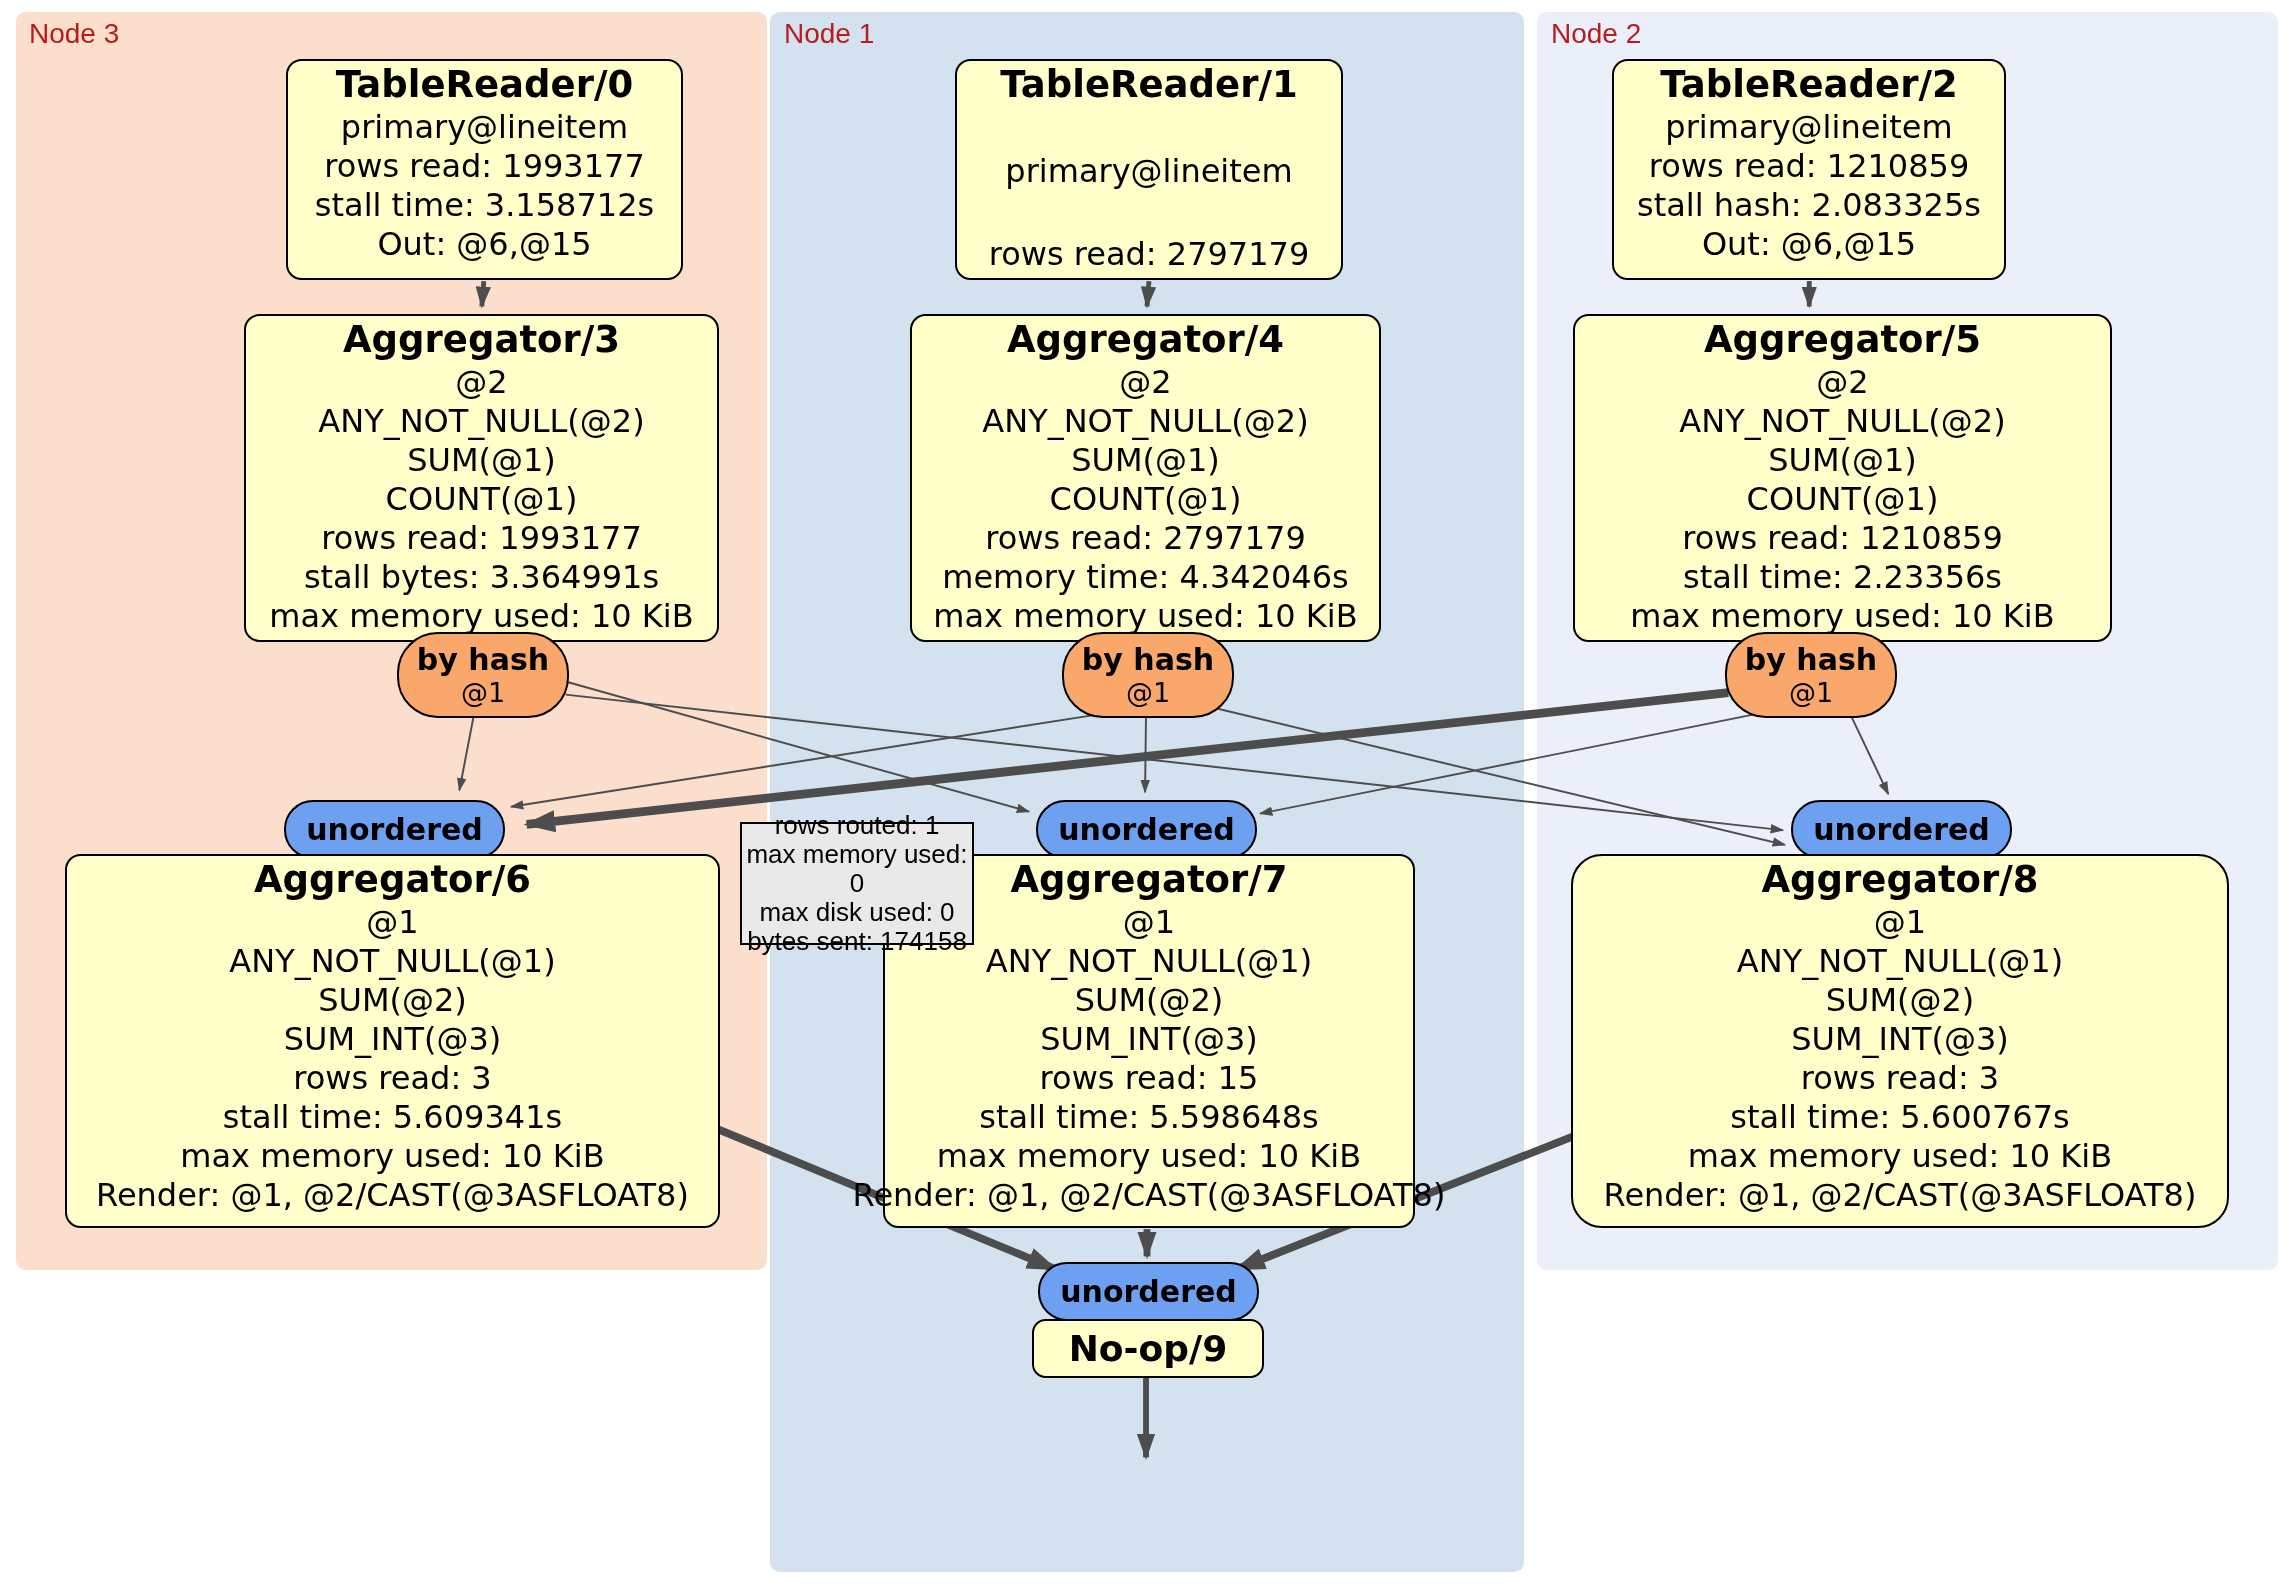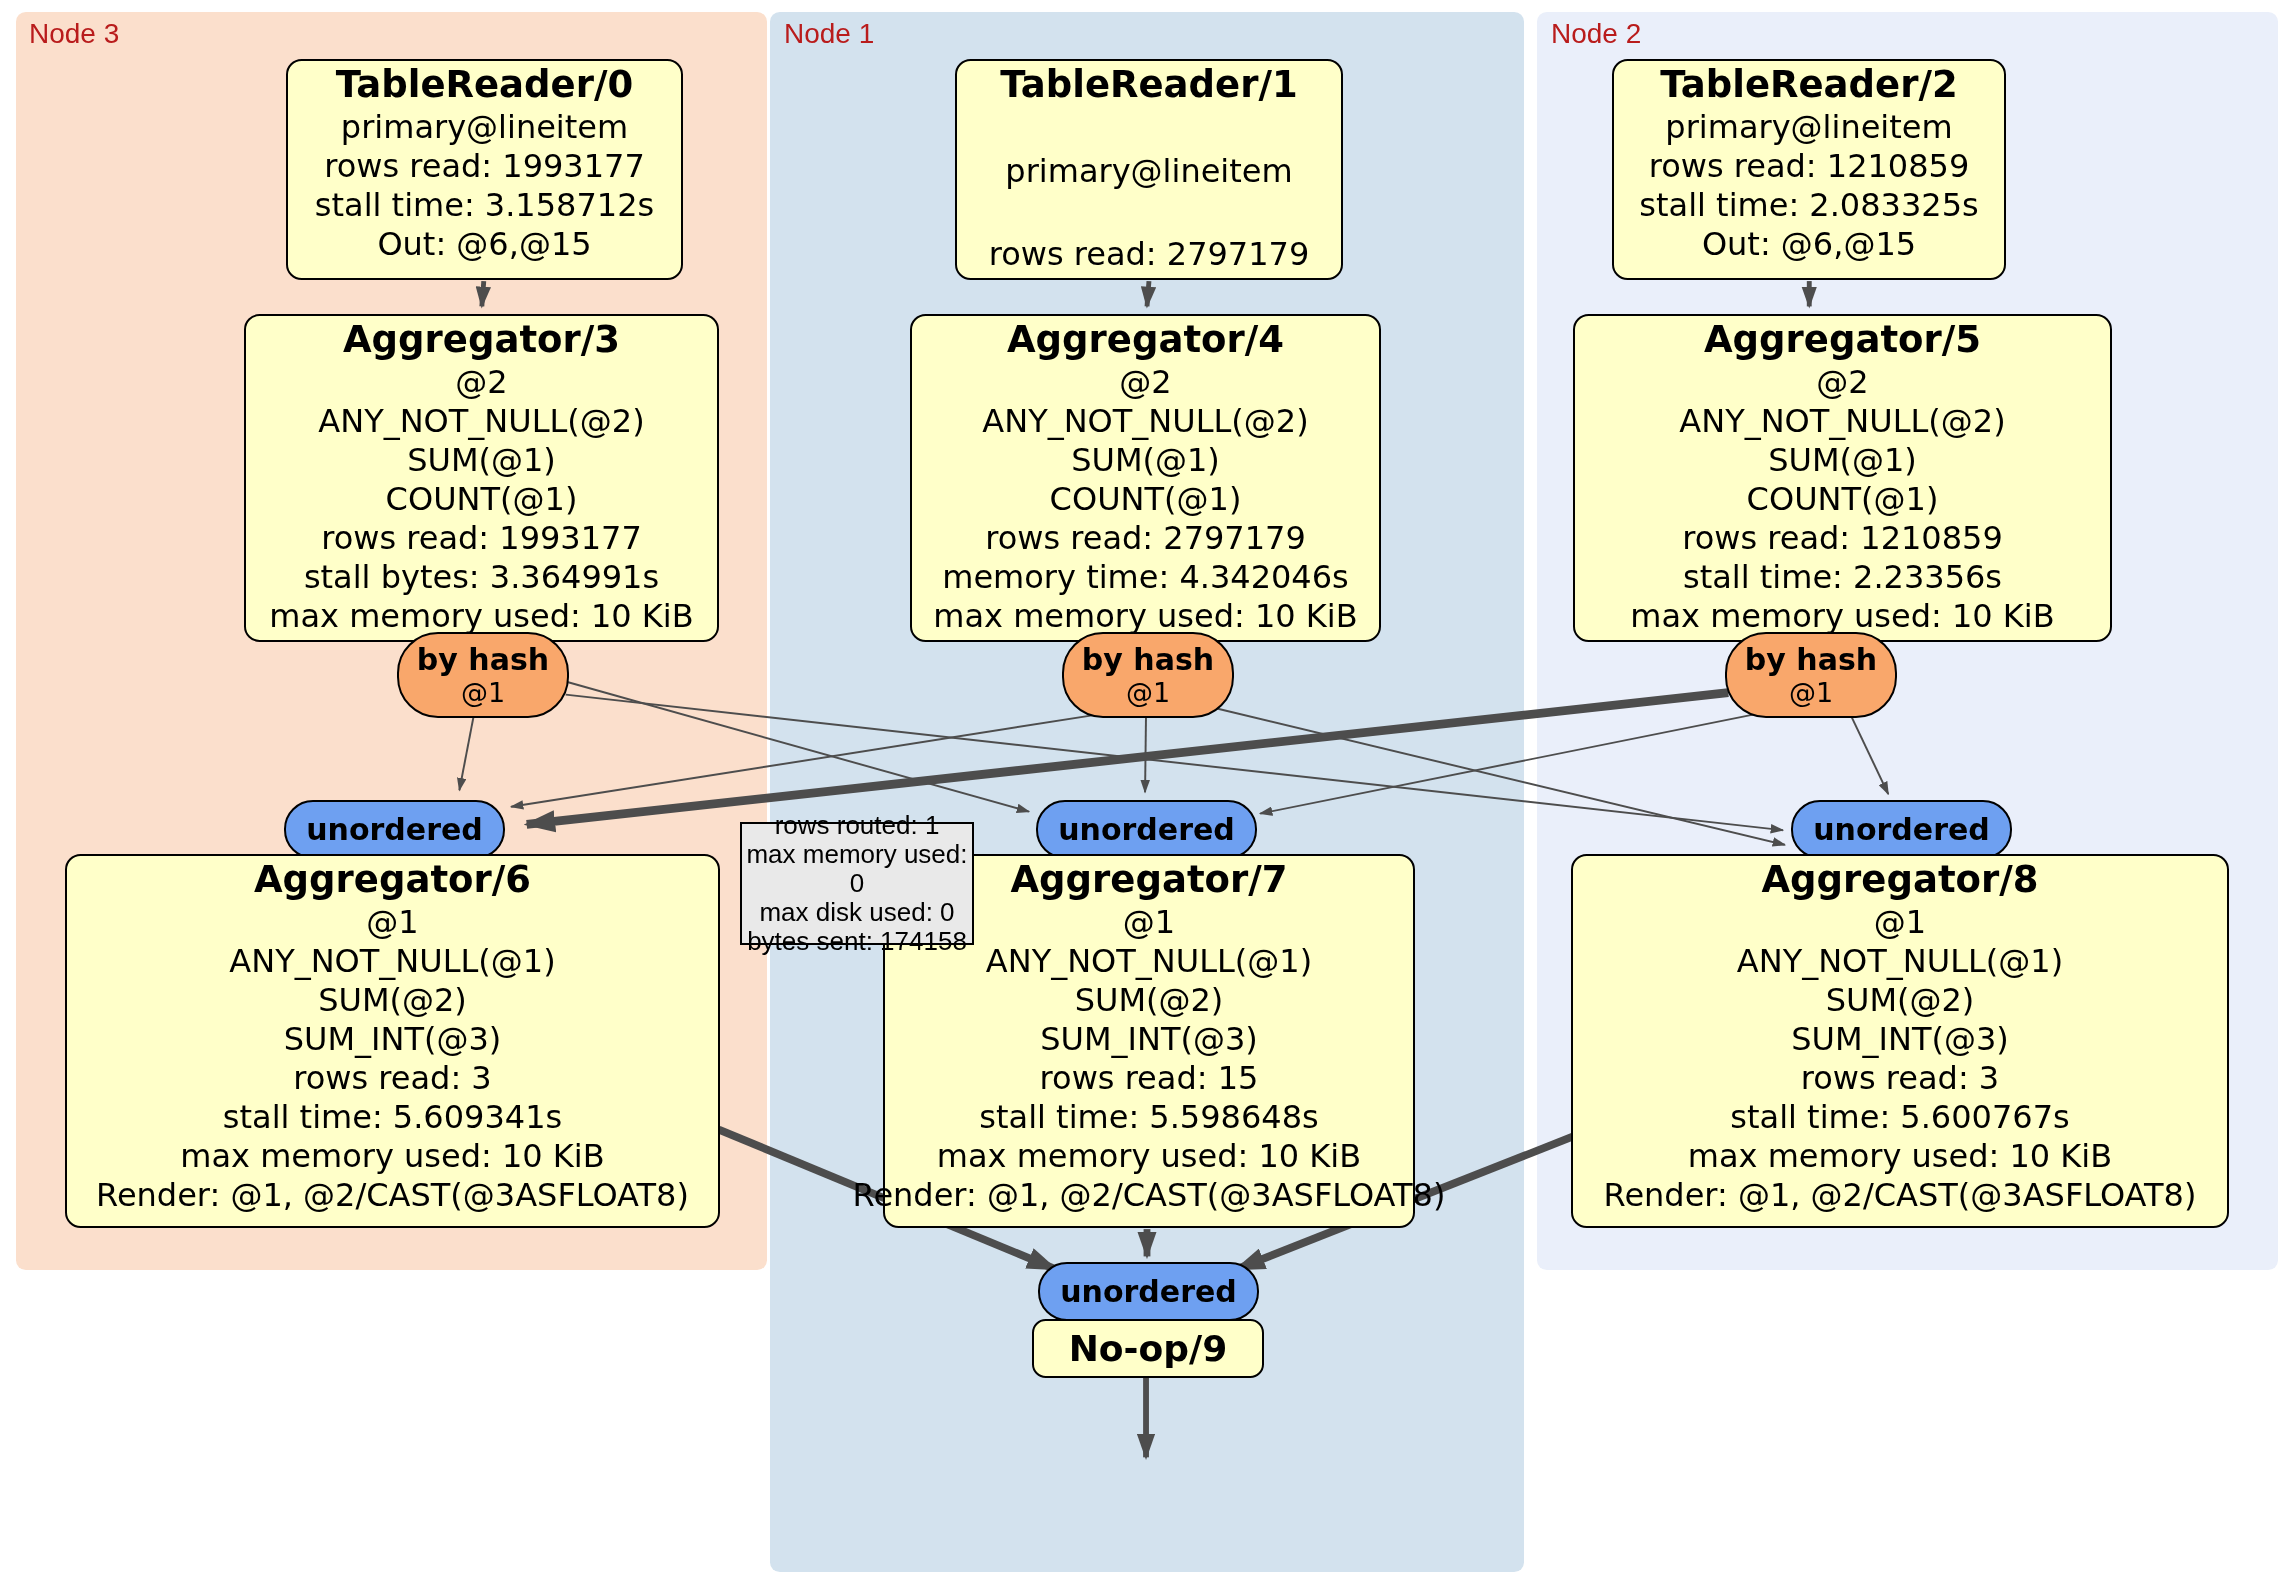--- a/index.html
+++ b/index.html
@@ -92,21 +92,21 @@
     <div class="ptitle">TableReader/1</div>
     <div class="pline">primary@lineitem</div>
     <div class="pline">rows read: 2797179</div>
     <div class="pline">stall time: 4.069783s</div>
     <div class="pline">Out: @6,@15</div>
   </div>
   <div class="proc" style="left:1612px;top:59px;width:394px;height:221px;">
     <div class="ptitle">TableReader/2</div>
     <div class="pline">primary@lineitem</div>
     <div class="pline">rows read: 1210859</div>
-    <div class="pline">stall time: 2.083325s</div>
+    <div class="pline">stall hash: 2.083325s</div>
     <div class="pline">Out: @6,@15</div>
   </div>
 
   <div class="proc" style="left:244px;top:314px;width:475px;height:328px;">
     <div class="ptitle">Aggregator/3</div>
     <div class="pline">@2</div>
     <div class="pline">ANY_NOT_NULL(@2)</div>
     <div class="pline">SUM(@1)</div>
     <div class="pline">COUNT(@1)</div>
     <div class="pline">rows read: 1993177</div>
@@ -179,21 +179,21 @@
     <div class="ptitle">Aggregator/7</div>
     <div class="pline">@1</div>
     <div class="pline">ANY_NOT_NULL(@1)</div>
     <div class="pline">SUM(@2)</div>
     <div class="pline">SUM_INT(@3)</div>
     <div class="pline">rows read: 15</div>
     <div class="pline">stall time: 5.598648s</div>
     <div class="pline">max memory used: 10 KiB</div>
     <div class="pline">Render: @1, @2/CAST(@3ASFLOAT8)</div>
   </div>
-  <div class="proc" style="left:1571px;top:854px;width:658px;height:374px;">
+  <div class="proc" style="left:1571px;top:854px;width:658px;height:374px;border-radius:31px;">
     <div class="ptitle">Aggregator/8</div>
     <div class="pline">@1</div>
     <div class="pline">ANY_NOT_NULL(@1)</div>
     <div class="pline">SUM(@2)</div>
     <div class="pline">SUM_INT(@3)</div>
     <div class="pline">rows read: 3</div>
     <div class="pline">stall time: 5.600767s</div>
     <div class="pline">max memory used: 10 KiB</div>
     <div class="pline">Render: @1, @2/CAST(@3ASFLOAT8)</div>
   </div>

